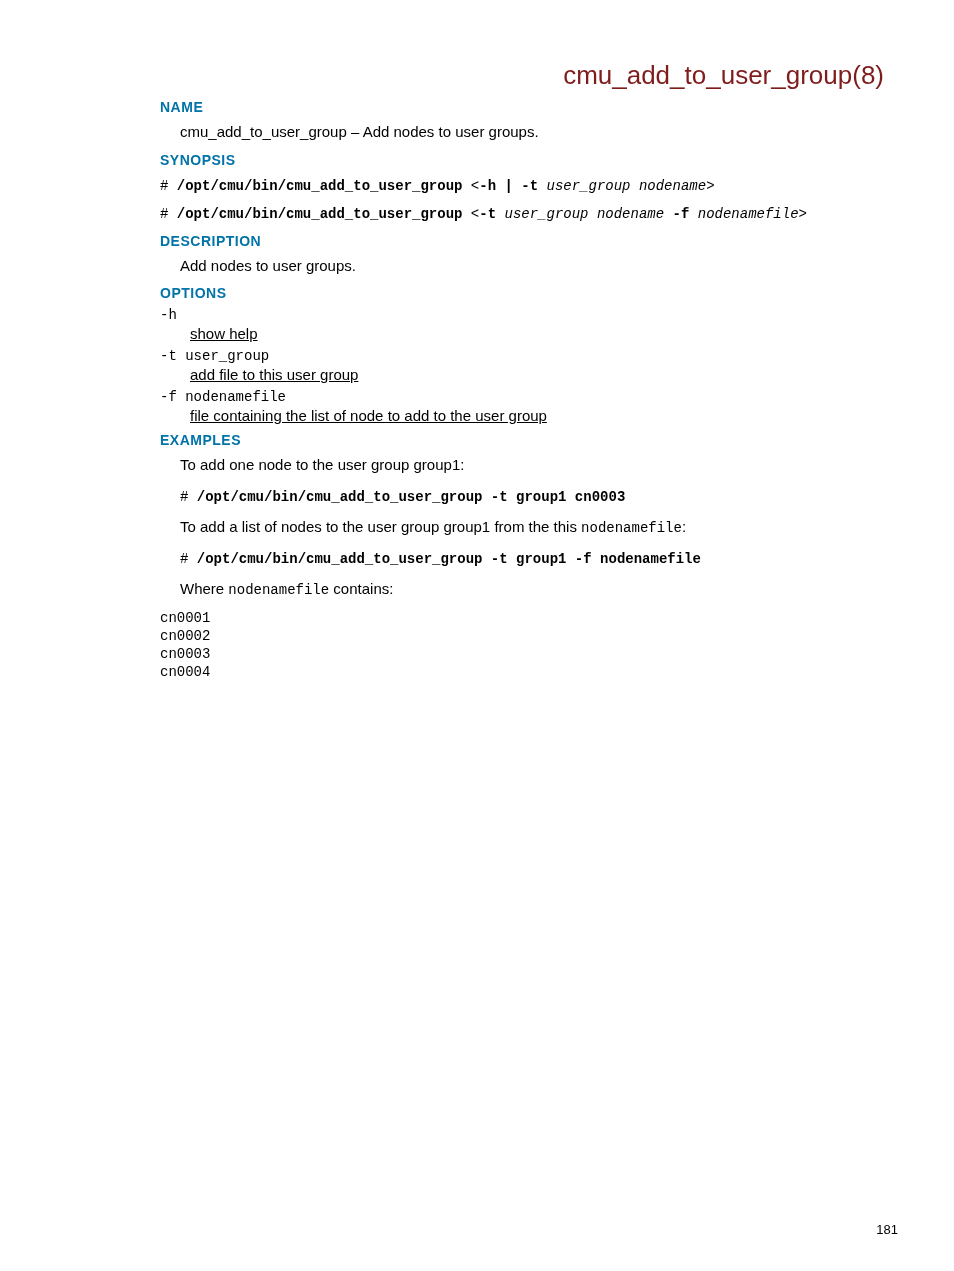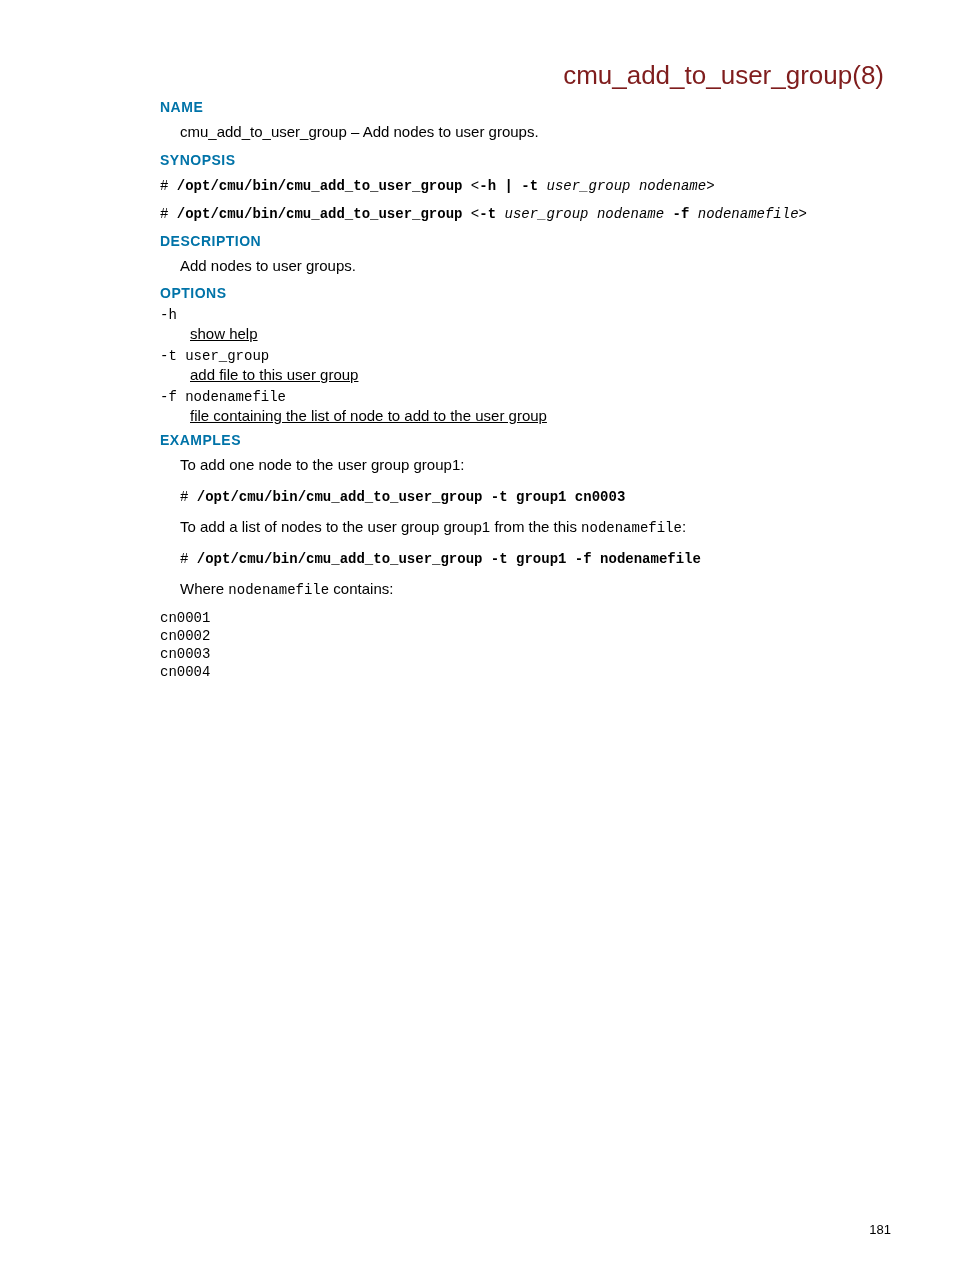--- a/index.html
+++ b/index.html
@@ -71,21 +71,21 @@
     }
     .synopsis-line {
       margin-left: 90px;
       margin-top: 6px;
       margin-bottom: 4px;
       line-height: 1.4;
     }
     .page-number {
       position: absolute;
       bottom: 34px;
-      right: 63px;
+      right: 56px;
       font-size: 13px;
     }
   </style>
 </head>
 <body>
 
 <h1 class="page-title">cmu_add_to_user_group(8)</h1>
 
 <h2 class="section-heading">NAME</h2>
 <p class="content">cmu_add_to_user_group – Add nodes to user groups.</p>

